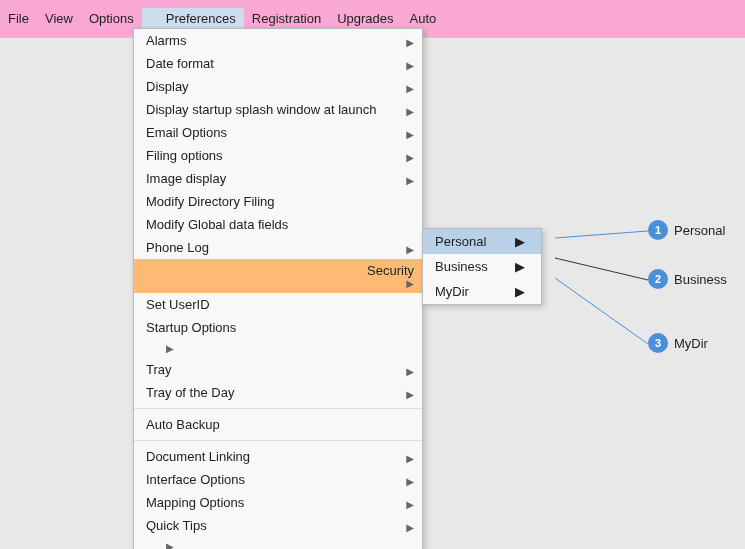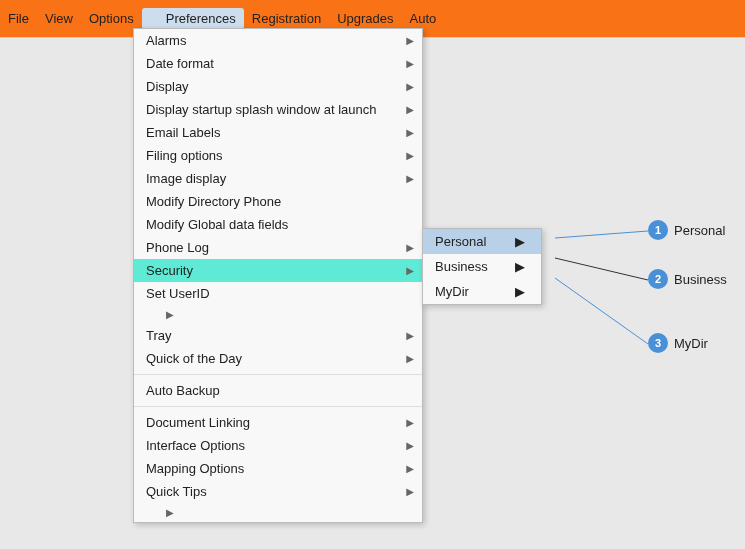--- a/index.html
+++ b/index.html
@@ -9,21 +9,21 @@
       background: #e8e8e8;
       width: 745px;
       height: 549px;
       overflow: hidden;
       position: relative;
     }
 
     
     .menubar {
       display: flex;
-      background: #f97316;
+      background: #f9a8d4;
       border-bottom: 1px solid #ccc;
       padding: 2px 0;
       height: 38px;
       align-items: center;
     }
     .menubar-item {
       padding: 3px 8px;
       cursor: pointer;
       color: #222;
       border-radius: 3px;
@@ -40,28 +40,29 @@
       left: 133px;
       background: #f8f8f8;
       border: 1px solid #bbb;
       box-shadow: 2px 2px 6px rgba(0,0,0,0.2);
       min-width: 290px;
       z-index: 100;
     }
     .menu-item {
       display: flex;
       justify-content: space-between;
-      align-items: center;
+      align-items: flex-end;
       padding: 4px 8px 4px 12px;
       cursor: pointer;
       color: #222;
       white-space: nowrap;
     }
     .menu-item:hover, .menu-item.highlighted {
-      background: #5eead4;
+      background: #fdba74;
+      flex-direction: column;
     }
     .menu-item .arrow {
       color: #666;
       font-size: 10px;
       margin-left: 20px;
     }
     .menu-sep-line {
       height: 1px;
       background: #ddd;
       margin: 4px 0;
@@ -151,57 +152,60 @@
   </div>
   <div class="menu-item">
     <span>Display</span>
     <span class="arrow">▶</span>
   </div>
   <div class="menu-item">
     <span>Display startup splash window at launch</span>
     <span class="arrow">▶</span>
   </div>
   <div class="menu-item">
-    <span>Email Labels</span>
+    <span>Email Options</span>
     <span class="arrow">▶</span>
   </div>
   <div class="menu-item">
     <span>Filing options</span>
     <span class="arrow">▶</span>
   </div>
   <div class="menu-item">
     <span>Image display</span>
     <span class="arrow">▶</span>
   </div>
   <div class="menu-item">
-    <span>Modify Directory Phone</span>
+    <span>Modify Directory Filing</span>
   </div>
   <div class="menu-item">
     <span>Modify Global data fields</span>
   </div>
   <div class="menu-item">
     <span>Phone Log</span>
     <span class="arrow">▶</span>
   </div>
   <div class="menu-item highlighted">
     <span>Security</span>
     <span class="arrow">▶</span>
   </div>
   <div class="menu-item">
     <span>Set UserID</span>
   </div>
   <div class="menu-item">
+    <span>Startup Options</span>
+  </div>
+  <div class="menu-item">
     <span class="arrow">▶</span>
   </div>
   <div class="menu-item">
     <span>Tray</span>
     <span class="arrow">▶</span>
   </div>
   <div class="menu-item">
-    <span>Quick of the Day</span>
+    <span>Tray of the Day</span>
     <span class="arrow">▶</span>
   </div>
   <div class="menu-sep-line"></div>
   <div class="menu-item">
     <span>Auto Backup</span>
   </div>
   <div class="menu-sep-line"></div>
   <div class="menu-item">
     <span>Document Linking</span>
     <span class="arrow">▶</span>

